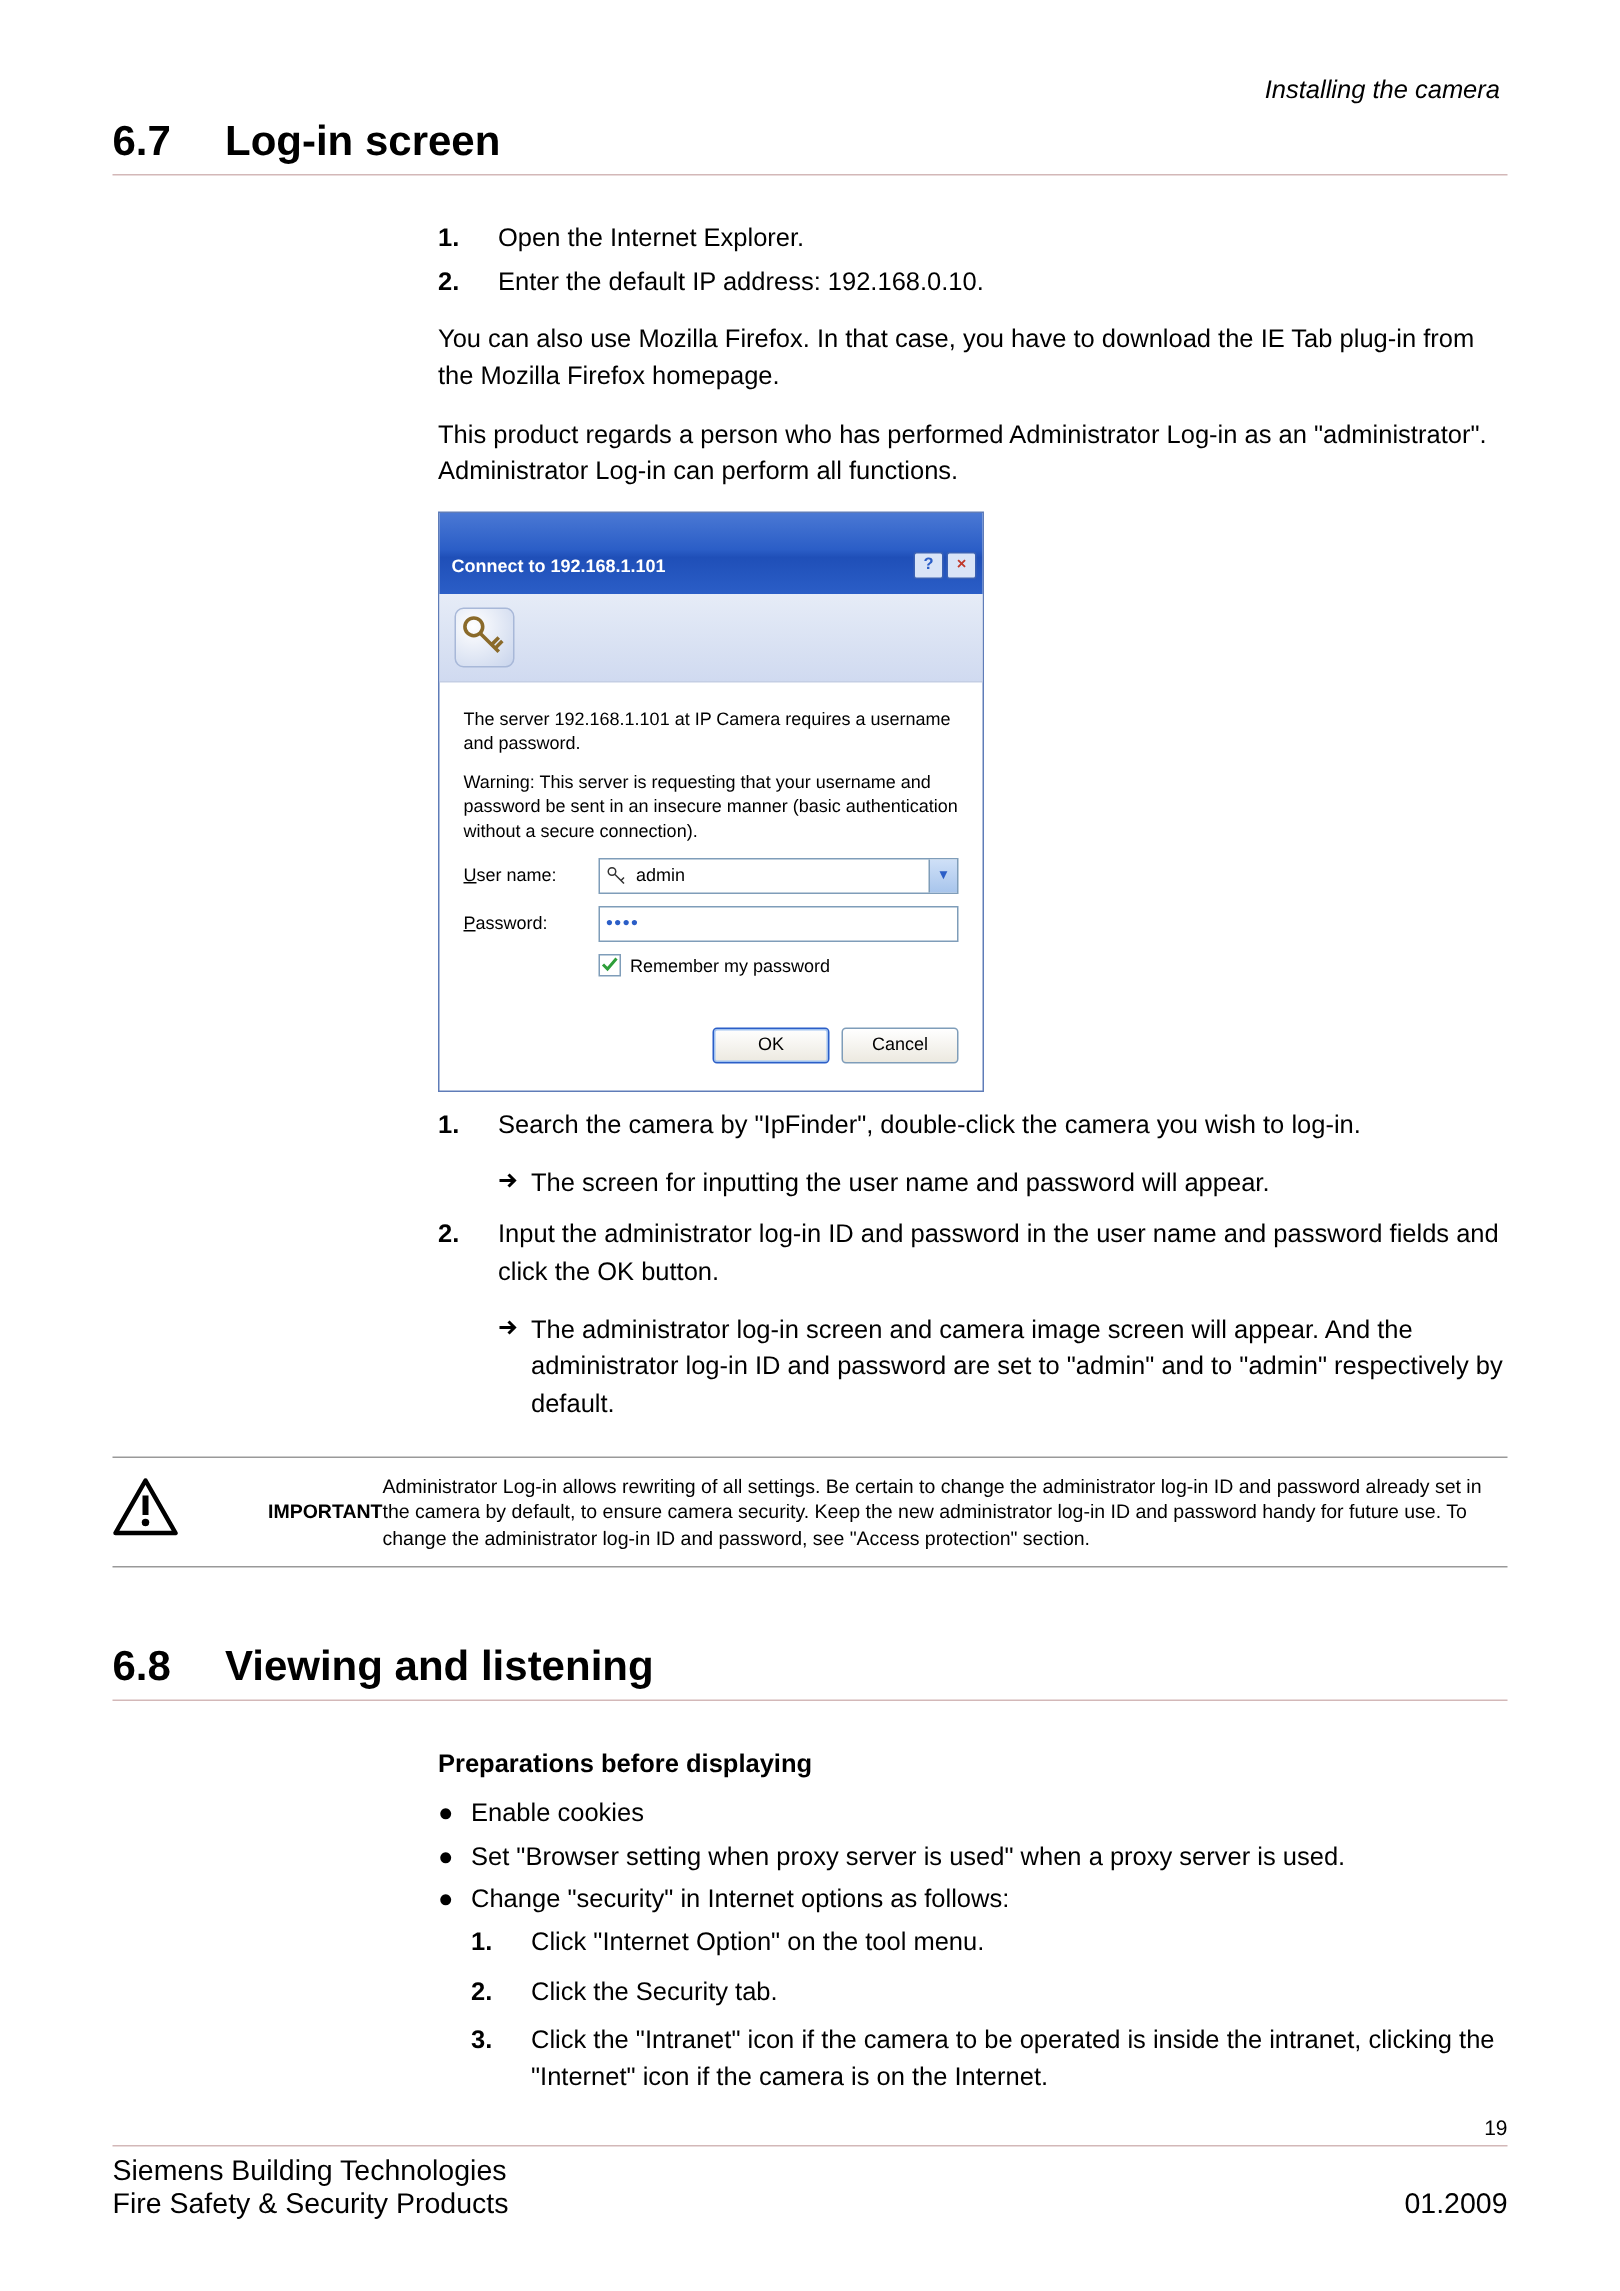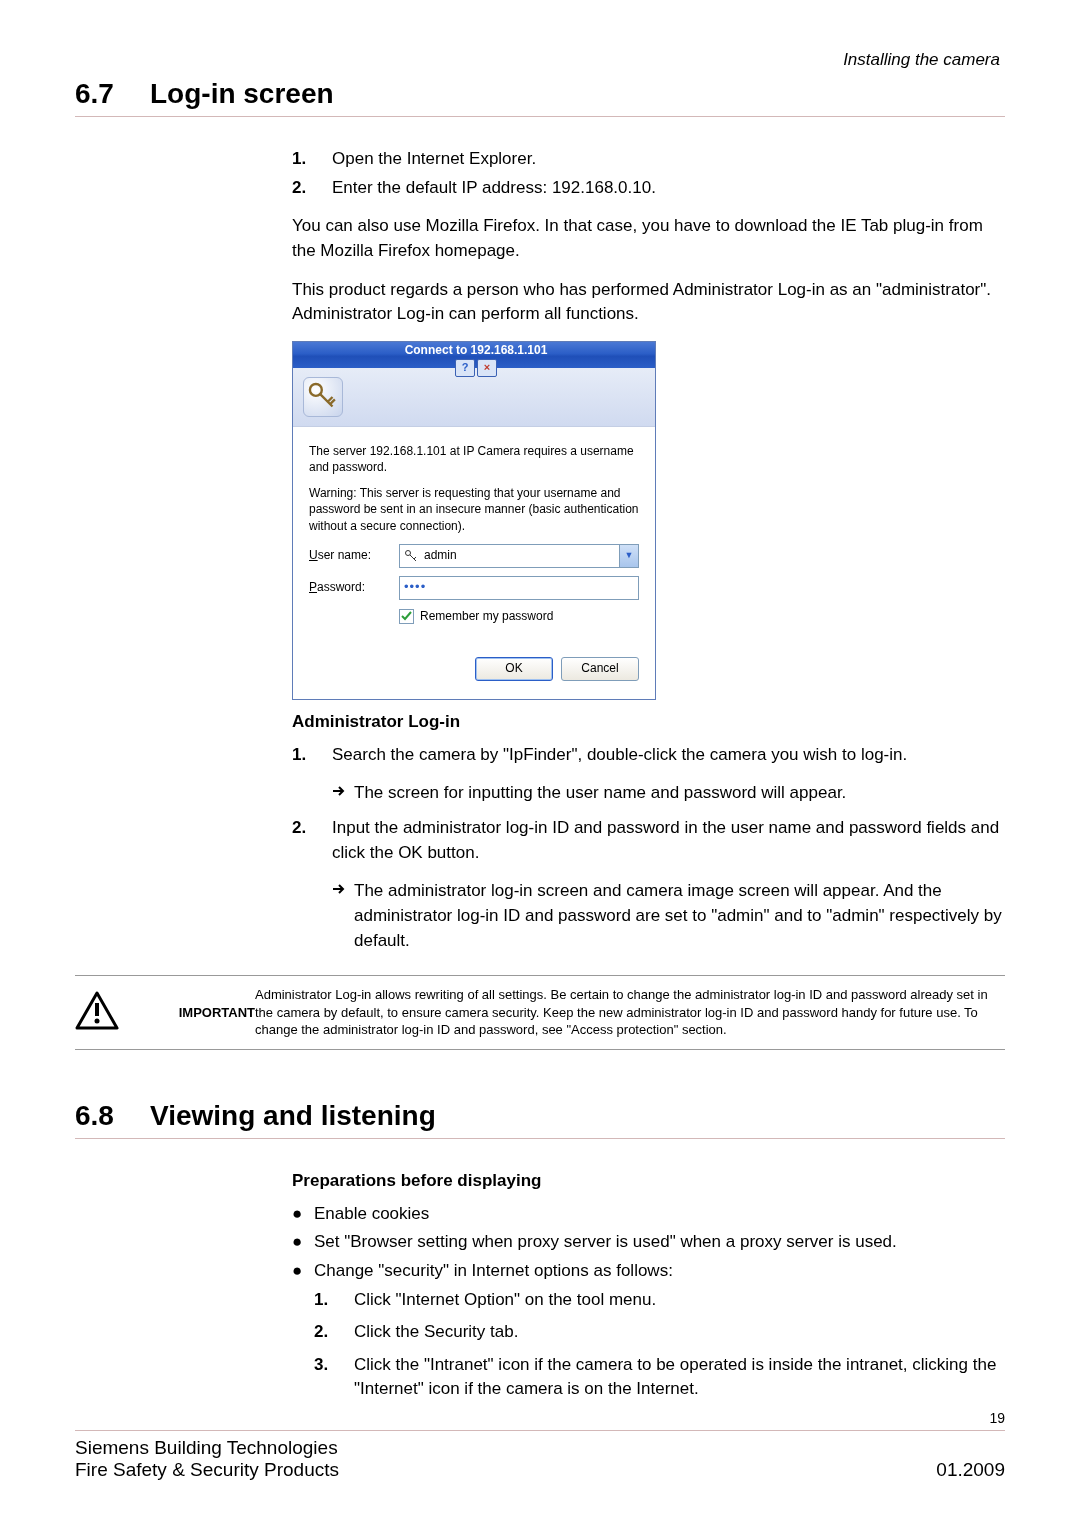--- a/index.html
+++ b/index.html
@@ -93,28 +93,27 @@
   
   .dialog {
     width: 362px;
     border: 1px solid #5f7cb8;
     margin: 6px 0 10px 0;
     font-family: Tahoma, Arial, sans-serif;
     font-size: 12px;
     background: #fff;
   }
   .dlg-title {
-    height: 26px;
+    height: 37px;
     background: linear-gradient(to bottom, #4a78d4, #2b5ec7 45%, #1f4fb8 55%, #2b5ec7);
     color: #fff;
     display: flex;
     align-items: center;
     justify-content: space-between;
-    padding: 0 4px 0 8px;
-    flex-direction: column;
+    padding: 17px 4px 0 8px;
   }
   .dlg-title .t { font-weight: bold; }
   .dlg-title .icons { display: flex; gap: 2px; }
   .dlg-title .ico-box {
     width: 18px;
     height: 16px;
     background: #d9e4f7;
     border: 1px solid #3a61b4;
     border-radius: 2px;
     display: flex;
@@ -182,21 +181,20 @@
     margin-right: 6px;
     display: inline-block;
   }
   .pw-dots {
     color: #2b5ec7;
     font-size: 13px;
     letter-spacing: 1px;
   }
   .chk-row {
     display: flex;
-    align-items: center;
     margin: 8px 0 6px 90px;
   }
   .chk {
     width: 13px;
     height: 13px;
     border: 1px solid #7f9db9;
     background: #fff;
     margin-right: 6px;
     display: flex;
     align-items: center;
@@ -358,21 +356,20 @@
           <span><span class="u">R</span><span>emember my password</span></span>
         </div>
 
         <div class="dlg-buttons">
           <div class="dlg-btn default">OK</div>
           <div class="dlg-btn">Cancel</div>
         </div>
       </div>
     </div>
 
-    <div class="subhead">Administrator Log-in</div>
     <div class="ol-num">
       <div class="row">
         <div class="num">1.</div>
         <div class="txt">Search the camera by "IpFinder", double-click the camera you wish to log-in.</div>
       </div>
     </div>
     <div class="arrow-row">
       <div class="arrow-ico">
         <svg viewBox="0 0 14 14">
             <path d="M1 7 L11 7 M7 3 L11 7 L7 11" fill="none" stroke="#000" stroke-width="2"></path>

